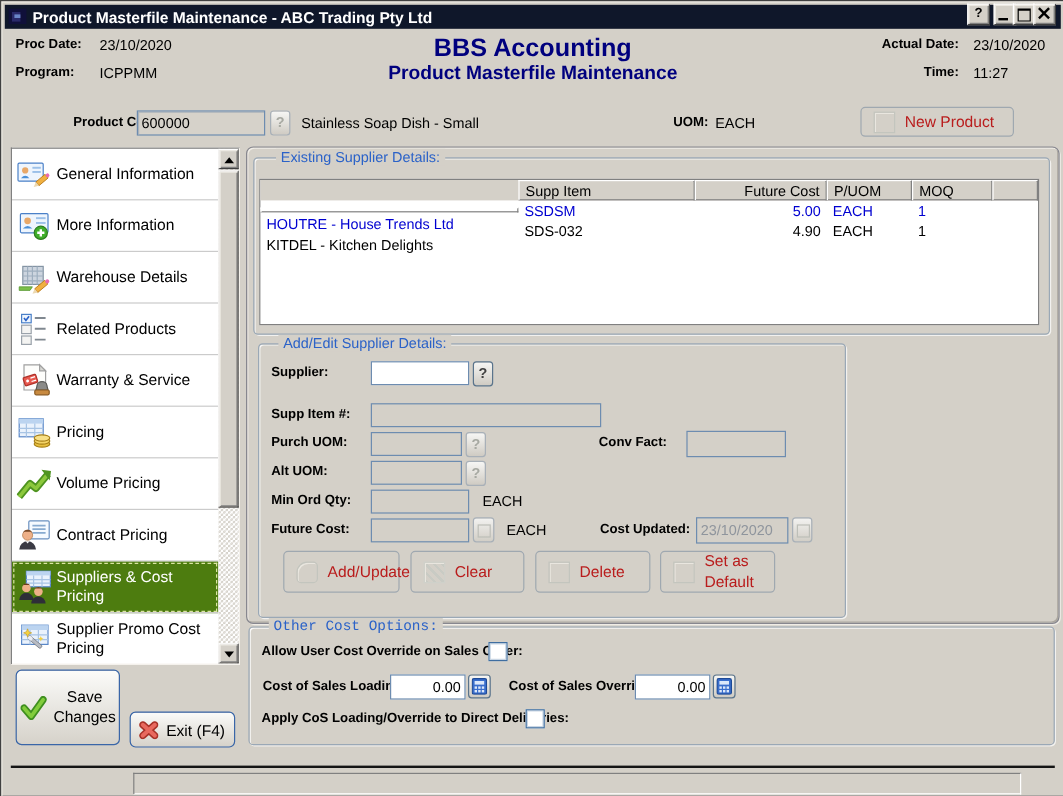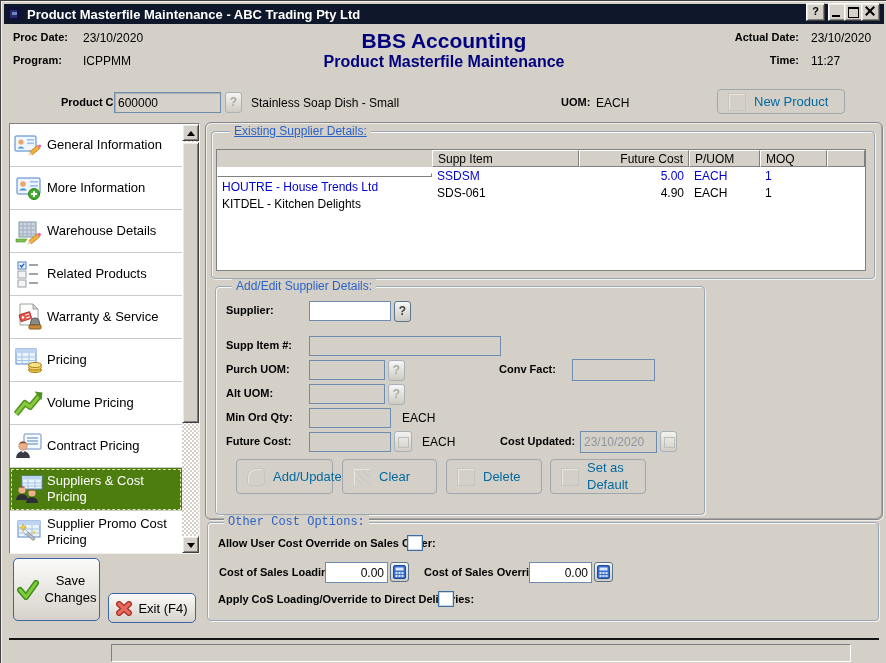--- a/index.html
+++ b/index.html
@@ -33,21 +33,21 @@
     background:linear-gradient(#f6f6f4,#cfcbc3);font-size:12px;font-weight:bold;color:#404040;
     text-align:center;line-height:19px;box-sizing:border-box;cursor:default;}
   .lookup.disabled{color:#a7a9a2;border-color:#a8b0b8;}
   .mini-btn{position:absolute;width:18px;height:21px;border:1px solid #a8b0b8;border-radius:3px;
     background:linear-gradient(#f2f2f0,#d2cec6);box-sizing:border-box;}
   .mini-btn .ghost{position:absolute;left:3px;top:5px;width:9px;height:9px;border:1px solid #bdbfb8;}
   .big-btn{position:absolute;border:1px solid #3a66a8;border-radius:5px;background:linear-gradient(#fbfbf9,#d6d2ca);
     box-sizing:border-box;display:flex;align-items:center;justify-content:center;gap:6px;cursor:default;
     font-size:13px;color:#000;text-align:center;}
   .dis-btn{position:absolute;border:1px solid #9fa8b0;border-radius:4px;background:#d4d0c8;box-sizing:border-box;
-    display:flex;align-items:center;gap:8px;padding-left:10px;font-size:13px;color:#0369a1;cursor:default;}
+    display:flex;align-items:center;gap:8px;padding-left:10px;font-size:13px;color:#b91c1c;cursor:default;}
   .dis-ico{width:16px;height:16px;border:1px solid #c3c5be;box-shadow:inset 1px 1px 0 #e9e6df;flex:0 0 auto;}
   .dis-ico.round{border-radius:50% 4px 4px 4px;}
   .dis-ico.hatch{background:repeating-linear-gradient(45deg,#c9cbc4 0 2px,transparent 2px 5px);border-color:#cfd1ca;}
   .checkbox{position:absolute;width:16px;height:16px;background:#fff;border:1px solid #3f6ea0;box-shadow:inset 0 0 0 1px #c9d6e4;box-sizing:border-box;cursor:default;}
   .calc-btn{position:absolute;width:19px;height:20px;border:1px solid #5a748c;border-radius:3px;
     background:linear-gradient(#f6f6f4,#cfcbc3);box-sizing:border-box;display:flex;align-items:center;justify-content:center;cursor:default;}
   
   .groupbox{position:absolute;border:1px solid #9aa8b6;border-radius:4px;box-shadow:inset 1px 1px 0 rgba(255,255,255,.85),1px 1px 0 rgba(255,255,255,.7);}
   .group-label{position:absolute;top:-8px;background:#d4d0c8;padding:0 4px;font-size:12px;color:#2b62c8;white-space:nowrap;}
   .main-panel{position:absolute;left:204px;top:121px;width:676px;height:396px;border:1px solid #87878f;border-radius:6px;
@@ -263,42 +263,42 @@
       <div class="sb-thumb"></div>
       <div class="sb-btn" style="top:412px;">
           <span class="tri-down"></span>
         </div>
     </div>
   </div>
 
   <div class="main-panel"></div>
 
   <div class="groupbox" style="left:210px;top:130px;width:662px;height:146px;">
-    <span class="group-label" style="left:18px;text-decoration:underline;">Existing Supplier Details:</span>
+    <span class="group-label" style="left:18px;">Existing Supplier Details:</span>
   </div>
   <div class="table">
     <div class="thead">
         <div class="th c0">Supplier</div>
         <div class="th c1">Supp Item</div>
         <div class="th c2">Future Cost</div>
         <div class="th c3">P/UOM</div>
         <div class="th c4">MOQ</div>
         <div class="th c5"></div>
       </div>
     <div>
         <div class="trow hl">
           <div class="td c0">HOUTRE - House Trends Ltd</div>
           <div class="td c1">SSDSM</div>
           <div class="td c2">5.00</div>
           <div class="td c3">EACH</div>
           <div class="td c4">1</div>
         </div>
         <div class="trow">
           <div class="td c0">KITDEL - Kitchen Delights</div>
-          <div class="td c1">SDS-061</div>
+          <div class="td c1">SDS-032</div>
           <div class="td c2">4.90</div>
           <div class="td c3">EACH</div>
           <div class="td c4">1</div>
         </div>
       </div>
   </div>
 
   <div class="groupbox" style="left:214px;top:285px;width:488px;height:227px;">
     <span class="group-label" style="left:16px;">Add/Edit Supplier Details:</span>
 

